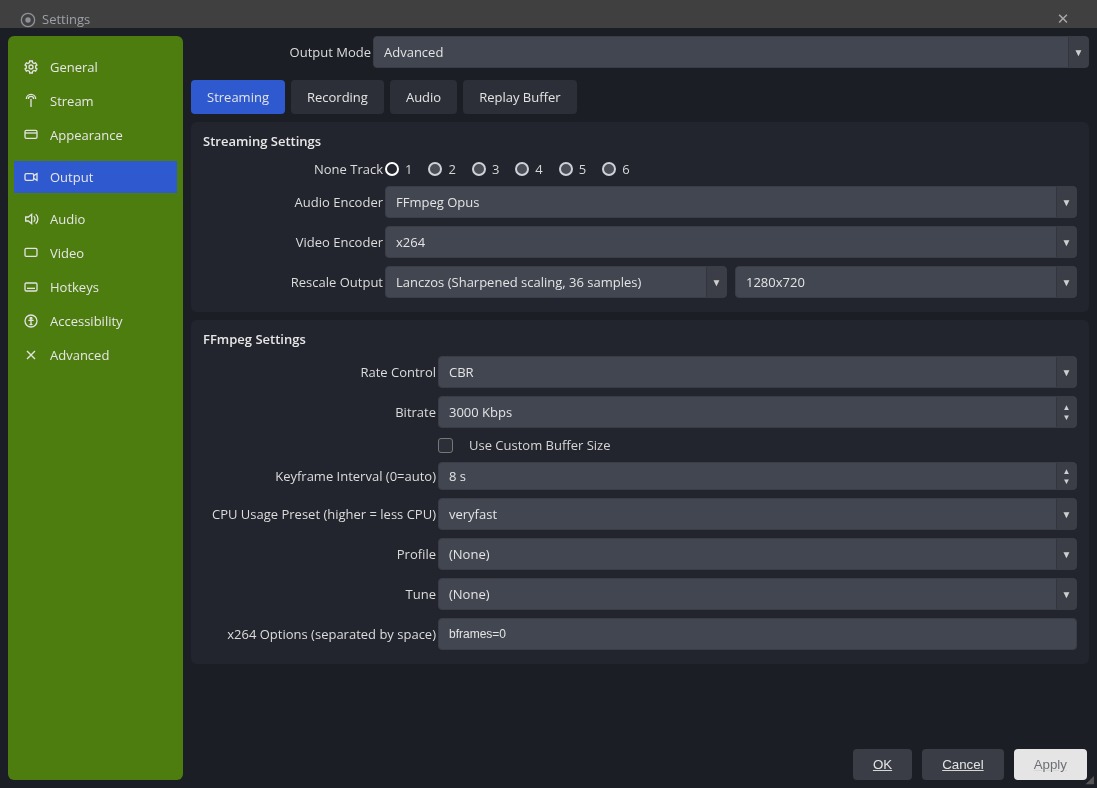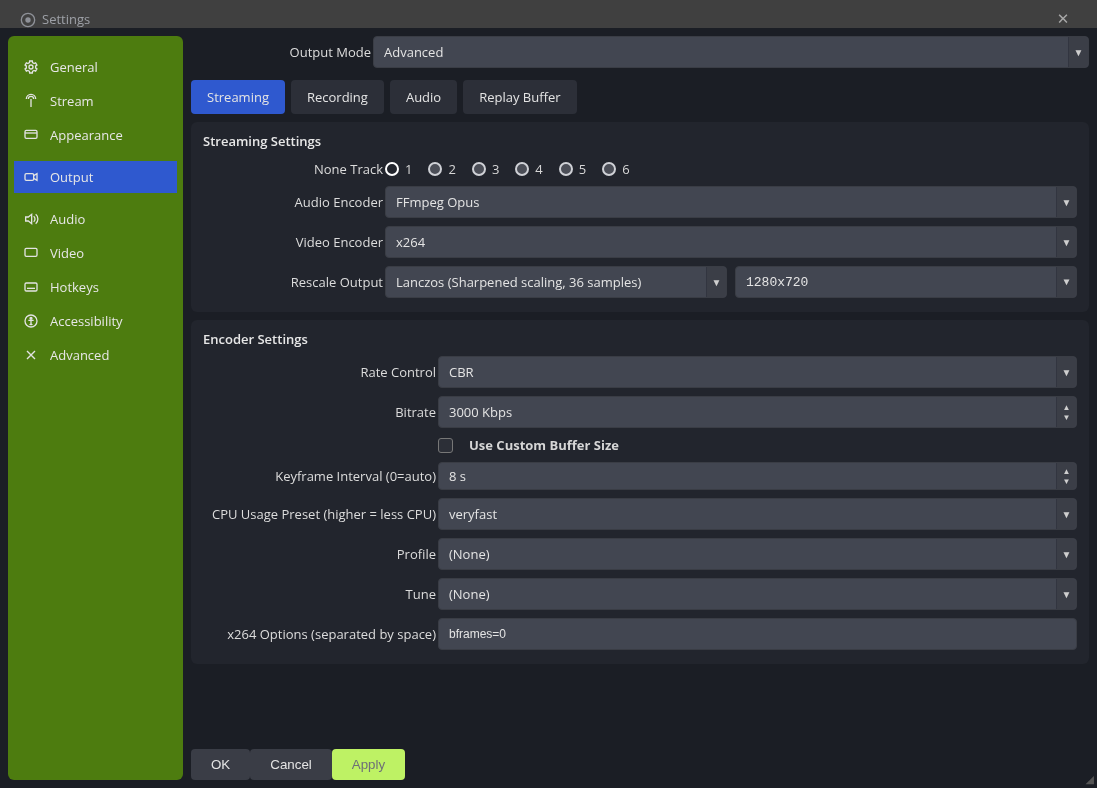--- a/index.html
+++ b/index.html
@@ -102,26 +102,26 @@
     position: relative; background:#22252d;
   }
   .radio.selected .dot { border-color: #fff; }
   .radio.selected .dot::after {
     content:""; position:absolute; inset:3px; border-radius:50%;
   }
   .radio.dark .dot { background:#4b4e57; border-color:#cfd1d6; }
   
   .chk { width:15px; height:15px; border:1px solid #777; border-radius:3px; background:#2c2f37; display:inline-block; margin-right:8px; }
   
-  .footer { display:flex; justify-content:flex-start; padding: 6px 2px 0 0;}
+  .footer { display:flex; justify-content:flex-end; gap:10px; padding: 6px 2px 0 0; text-decoration: underline;}
   .btn {
     background:#3a3d46; border:none; border-radius:4px;
     padding:8px 20px; color:#e4e4e4; cursor:pointer;
   }
-  .btn.disabled { color:#6e7077; background:#bef264; }
+  .btn.disabled { color:#6e7077; background:#e5e5e5; }
   .resize-grip { position:absolute; right:4px; bottom:2px; color:#555; font-size:11px; letter-spacing:-1px; }
   svg { display:block; }
 </style>
 </head>
 <body>
 
 <div class="titlebar">
   <span class="app-icon">
     <svg viewBox="0 0 24 24" width="16" height="16">
         <circle cx="12" cy="12" r="10" fill="none" stroke="#8e9198" stroke-width="2"></circle>
@@ -296,30 +296,30 @@
         </div>
       </div>
 
       <div class="row">
         <div class="label-col">Rescale Output</div>
         <div class="ctrl-col">
           <div class="select" style="flex:1;">
             <span>Lanczos (Sharpened scaling, 36 samples)</span>
             <span class="caret">▼</span>
           </div>
-          <div class="select" style="flex:1;font-family:Liberation Mono, monospace;">
+          <div class="select" style="flex:1;">
             <span>1280x720</span>
             <span class="caret">▼</span>
           </div>
         </div>
       </div>
     </div>
 
     <div class="section">
-      <div class="section-title">Encoder Settings</div>
+      <div class="section-title">FFmpeg Settings</div>
 
       <div class="row">
         <div class="label-col" style="width:235px;">Rate Control</div>
         <div class="ctrl-col">
           <div class="select">
             <span>CBR</span>
             <span class="caret">▼</span>
           </div>
         </div>
       </div>
@@ -332,21 +332,21 @@
             <span class="btns">
                 <span>▲</span>
                 <span>▼</span>
               </span>
           </div>
         </div>
       </div>
 
       <div class="row">
         <div class="label-col" style="width:235px;"></div>
-        <div class="ctrl-col" style="align-items:center;font-weight:bold;">
+        <div class="ctrl-col" style="align-items:center;">
           <span class="chk"></span>
           <span>Use Custom Buffer Size</span>
         </div>
       </div>
 
       <div class="row">
         <div class="label-col" style="width:235px;">Keyframe Interval (0=auto)</div>
         <div class="ctrl-col">
           <div class="select spin" style="height:28px;">
             <span>8 s</span>

